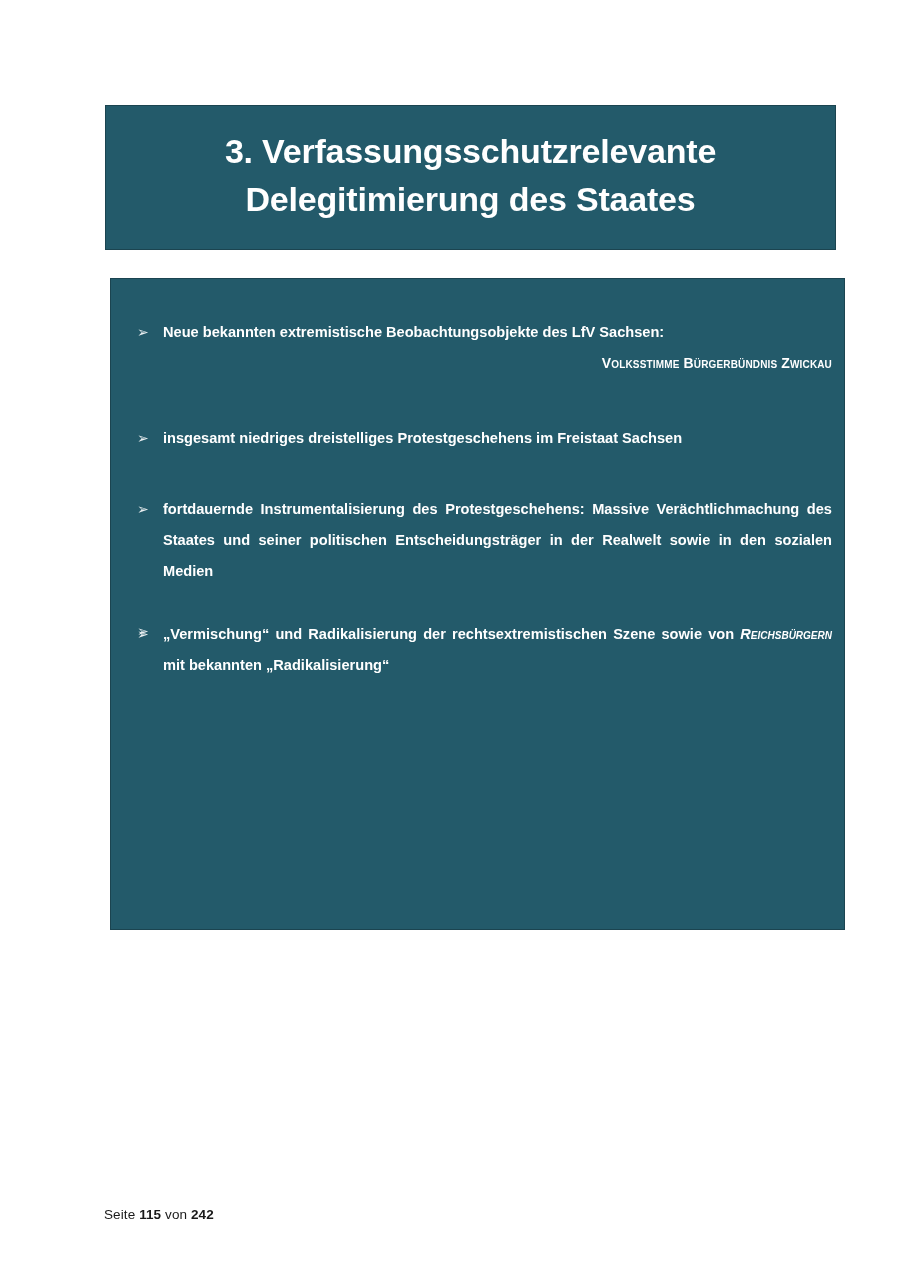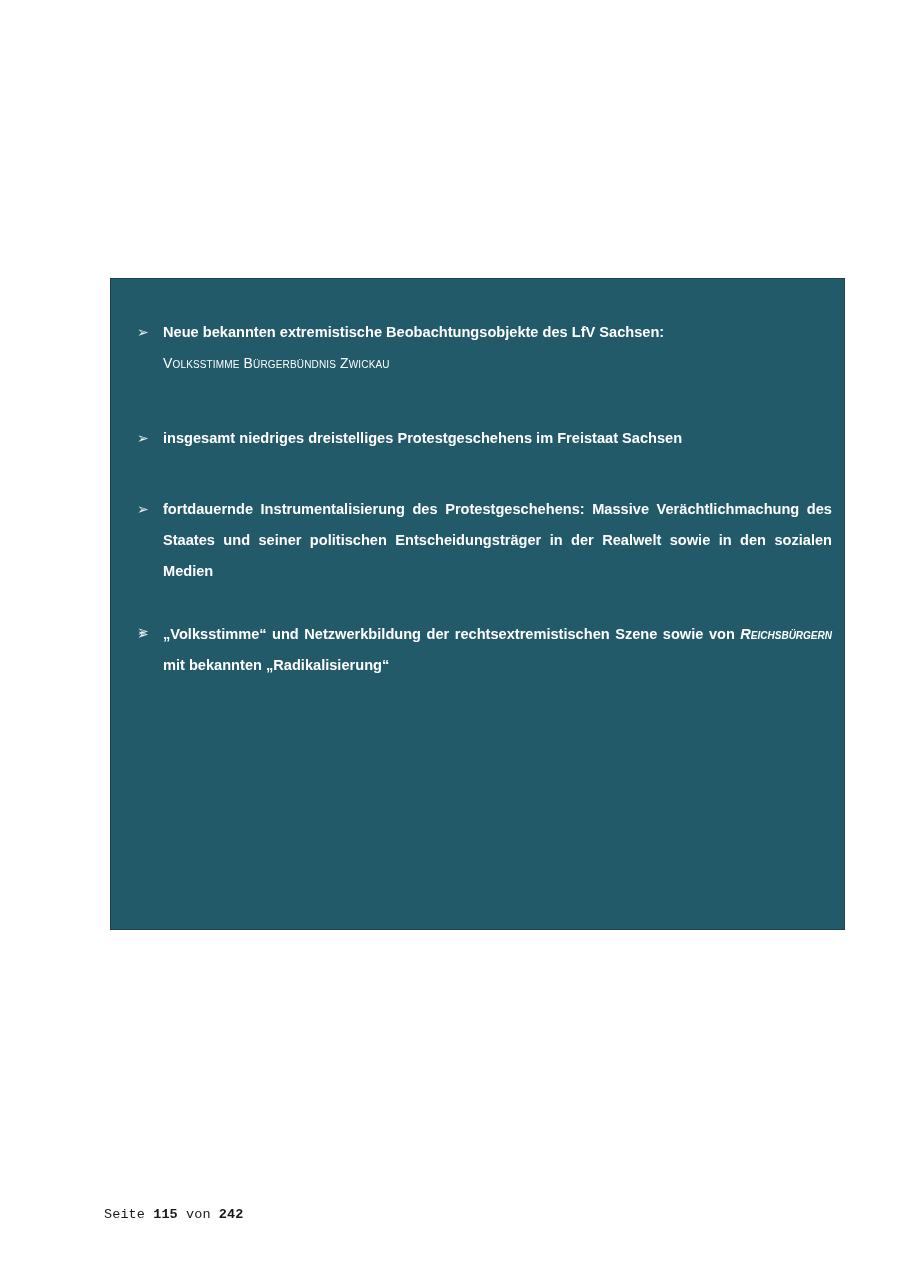--- a/index.html
+++ b/index.html
@@ -98,23 +98,23 @@
     display: block;
   }
 
   
   .sub-lines {
     margin-top: 0;
   }
   .sub-line {
     display: block;
     font-size: 14px;
-    font-weight: normal;
+    font-weight: bold;
     line-height: 31px;
-    text-align: left;
+    text-align: right;
     font-variant: small-caps;
     letter-spacing: 0.15px;
   }
 
   .smallcaps {
     font-variant: small-caps;
     font-style: italic;
   }
 
   
@@ -129,30 +129,34 @@
   .item-3 { margin-bottom: 29px; }
   .item-4 { margin-bottom: 32px; }
 
   
   .footer {
     position: absolute;
     left: 104px;
     top: 1207px;
     font-size: 13.5px;
     color: #1a1a1a;
-    font-family: Liberation Mono, monospace;
+    font-family: Liberation Sans, sans-serif;
     letter-spacing: 0.1px;
   }
   .footer b { font-weight: bold; }
 </style>
 </head>
 <body>
 
 <div class="page">
 
+  <div class="title-box">
+    <div class="title-line">3. Verfassungsschutzrelevante</div>
+    <div class="title-line">Delegitimierung des Staates</div>
+  </div>
 
   <div class="content-box">
     <ul class="bullet-list">
 
       <li class="bullet-item item-1">
         <span class="arrow-icon">➢</span>
         <span class="lead">Neue bekannten extremistische Beobachtungsobjekte des LfV Sachsen:</span>
         <span class="sub-lines">
           <span class="sub-line">Volksstimme Bürgerbündnis Zwickau</span>
         </span>
@@ -167,21 +171,21 @@
         <span class="arrow-icon">➢</span>
         <span>fortdauernde Instrumentalisierung des Protestgeschehens: Massive Verächtlichmachung des Staates und seiner politischen Entscheidungsträger in der Realwelt sowie in den sozialen Medien</span>
       </li>
 
       <li class="bullet-item item-4 just">
         <span class="arrow-icon">➢</span>
       </li>
 
       <li class="bullet-item just">
         <span class="arrow-icon">➢</span>
-        <span> „Volksstimme“ und Netzwerkbildung der rechtsextremistischen Szene sowie von </span><span class="smallcaps">Reichsbürgern</span><span> mit bekannten „Radikalisierung“</span>
+        <span> „Vermischung“ und Radikalisierung der rechtsextremistischen Szene sowie von </span><span class="smallcaps">Reichsbürgern</span><span> mit bekannten „Radikalisierung“</span>
       </li>
 
     </ul>
   </div>
 
   <div class="footer">
     <span>Seite </span><b>115</b><span> von </span><b>242</b>
   </div>
 
 </div>

